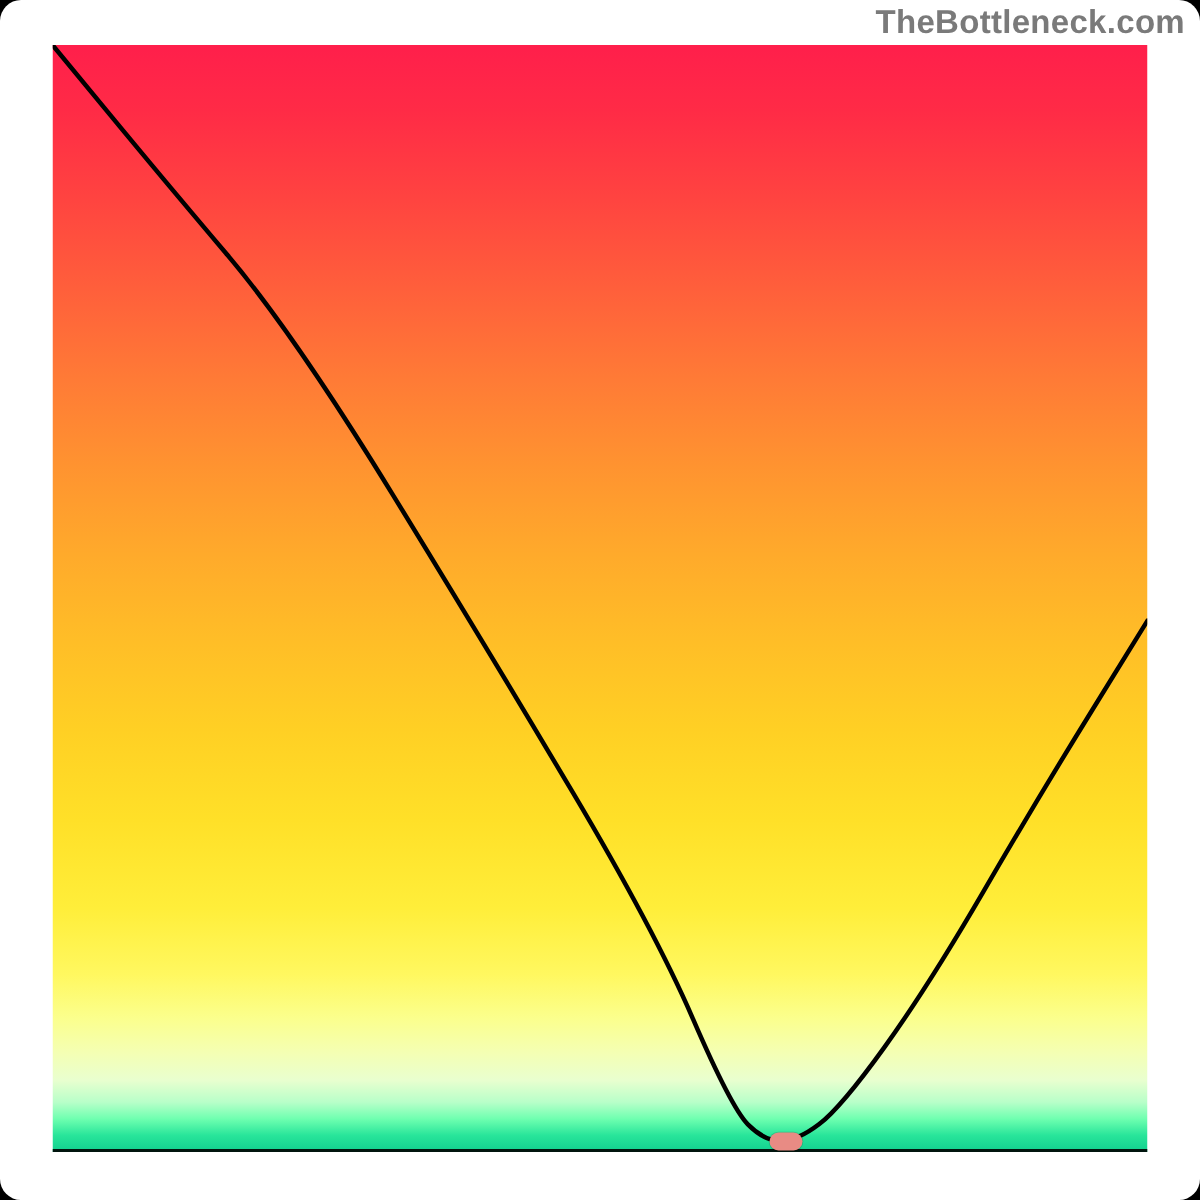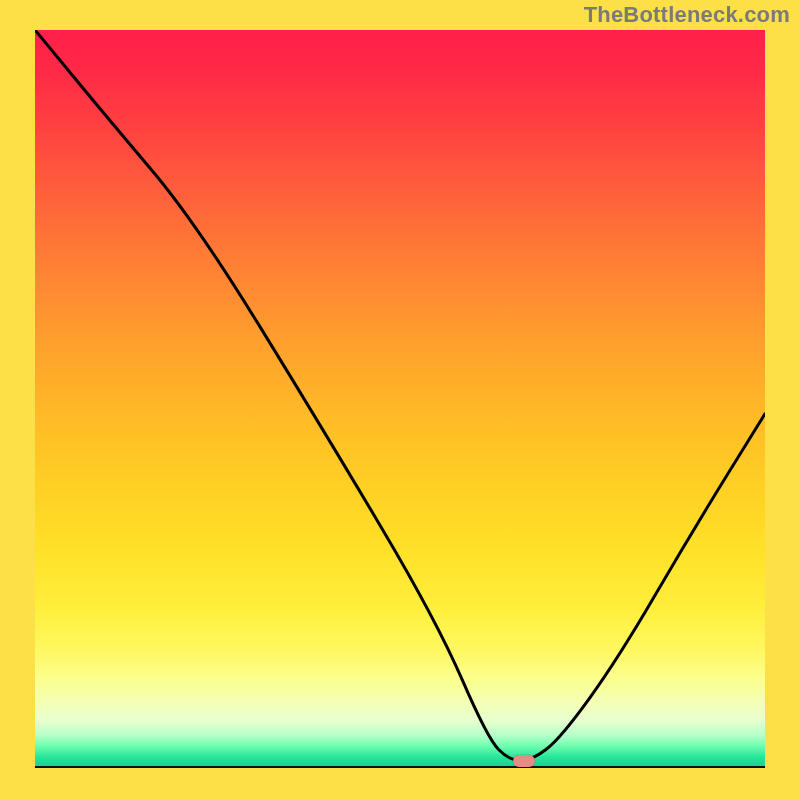--- a/index.html
+++ b/index.html
@@ -8,21 +8,22 @@
     width: 800px;
     height: 800px;
     background: #000;
     overflow: hidden;
     font-family: Arial, Helvetica, sans-serif;
   }
   .frame {
     position: relative;
     width: 800px;
     height: 800px;
-    background: #fde047;
+    background: #ffffff;
+    border-radius: 14px;
   }
   .watermark {
     position: absolute;
     top: 2px;
     right: 10px;
     color: #7a7a7a;
     font-size: 22px;
     font-weight: 600;
     letter-spacing: 0.2px;
     z-index: 5;

